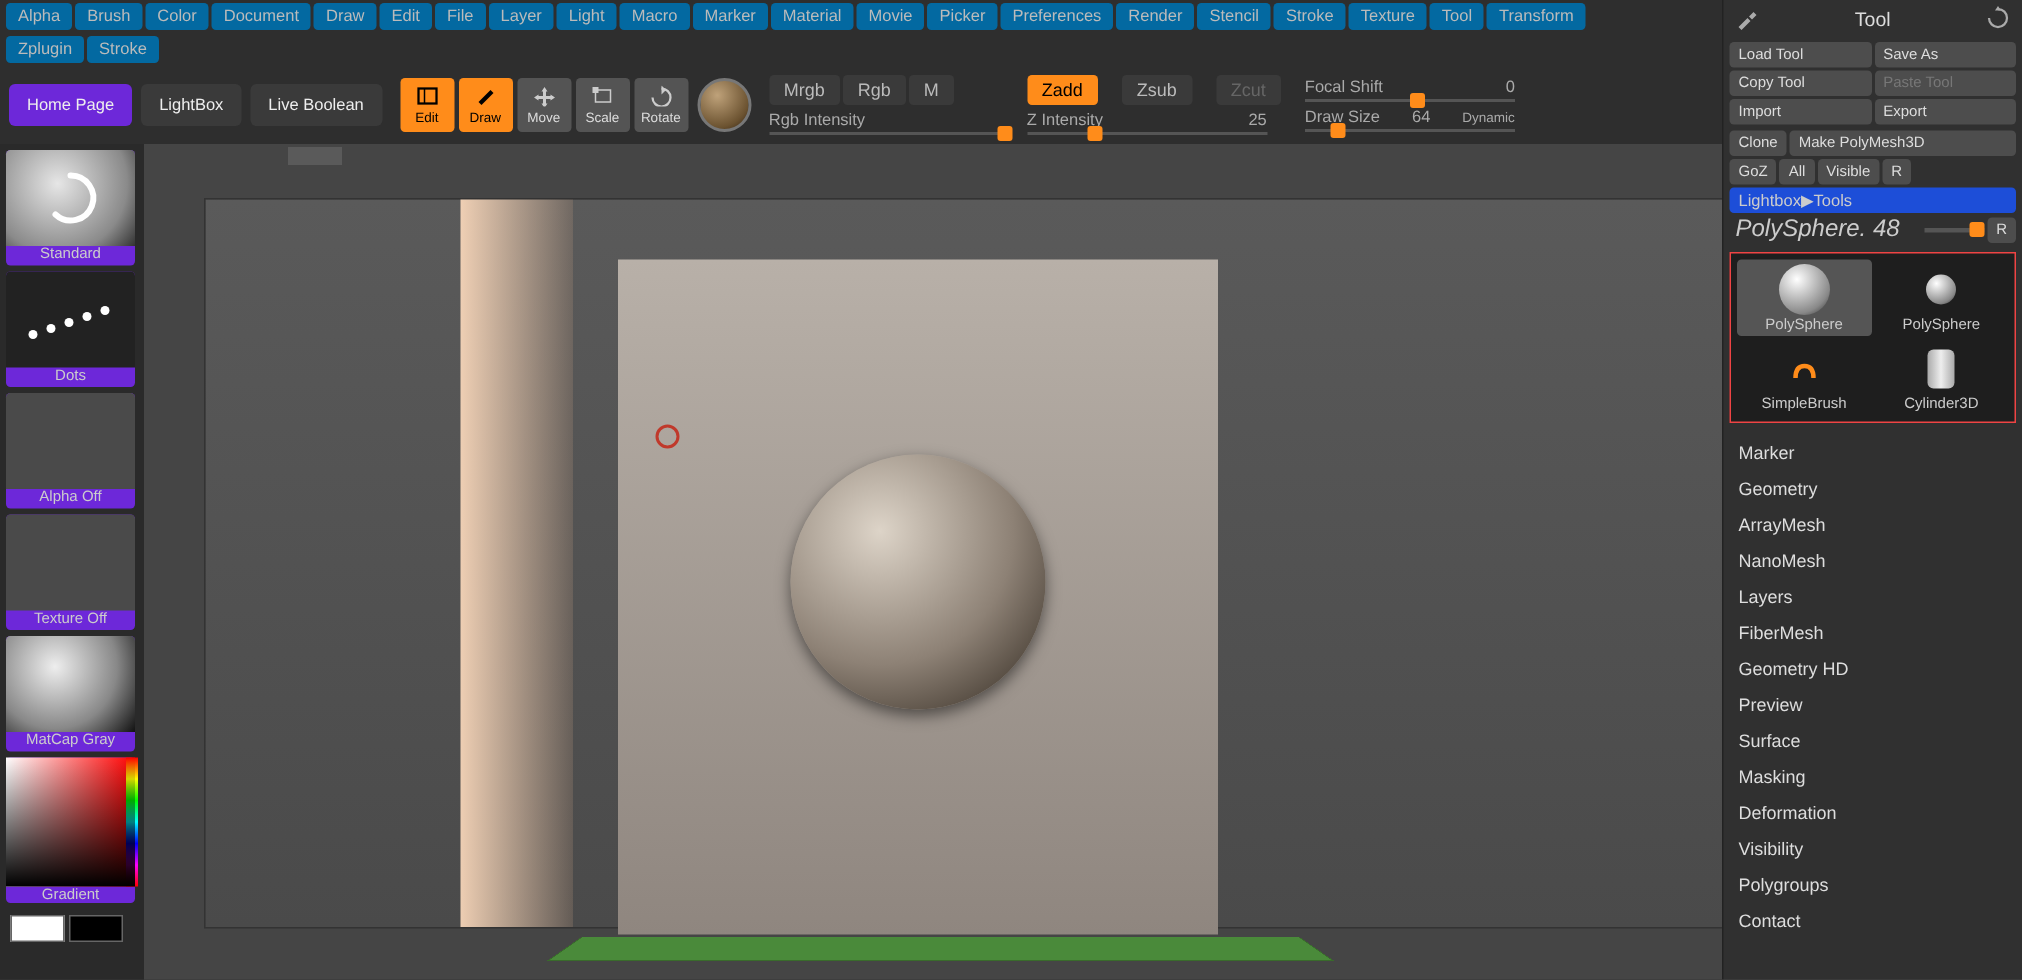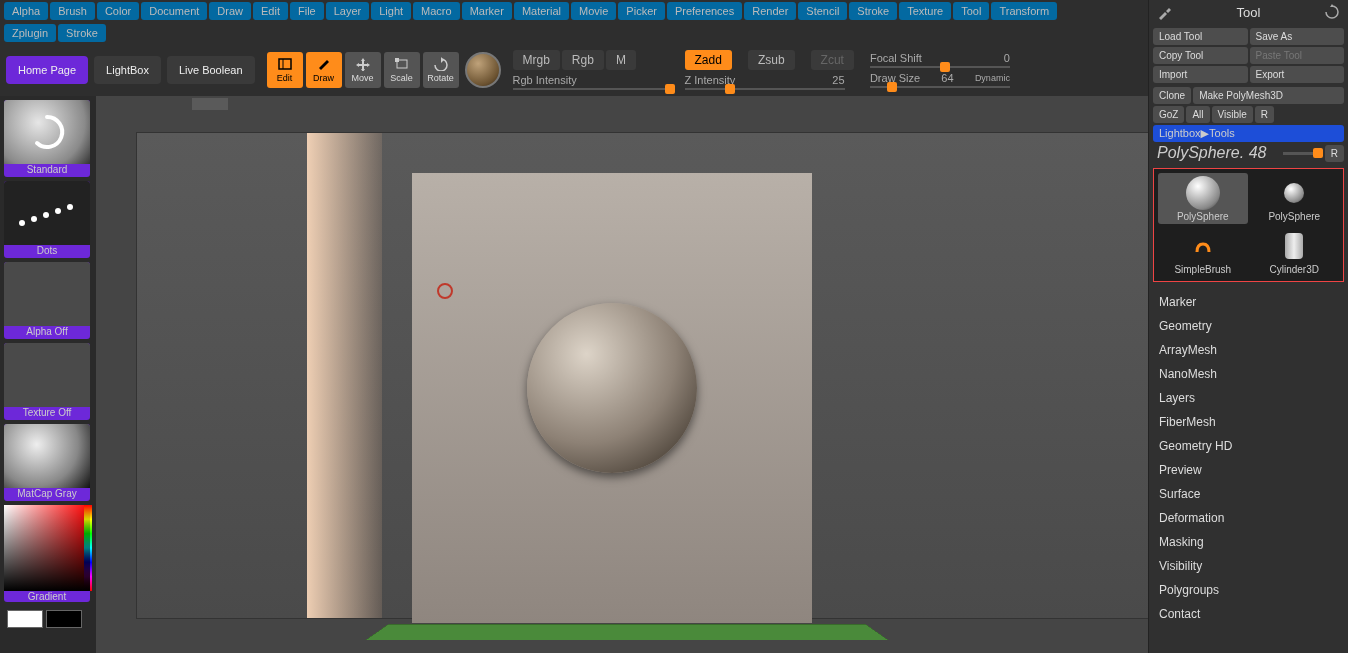--- a/index.html
+++ b/index.html
@@ -419,19 +419,19 @@
   <div class="sub-panels">
     <div class="sub-panel">Marker</div>
     <div class="sub-panel">Geometry</div>
     <div class="sub-panel">ArrayMesh</div>
     <div class="sub-panel">NanoMesh</div>
     <div class="sub-panel">Layers</div>
     <div class="sub-panel">FiberMesh</div>
     <div class="sub-panel">Geometry HD</div>
     <div class="sub-panel">Preview</div>
     <div class="sub-panel">Surface</div>
+    <div class="sub-panel">Masking</div>
     <div class="sub-panel">Deformation</div>
-    <div class="sub-panel">Masking</div>
     <div class="sub-panel">Visibility</div>
     <div class="sub-panel">Polygroups</div>
     <div class="sub-panel">Contact</div>
   </div>
 </div>
 
 </body></html>

